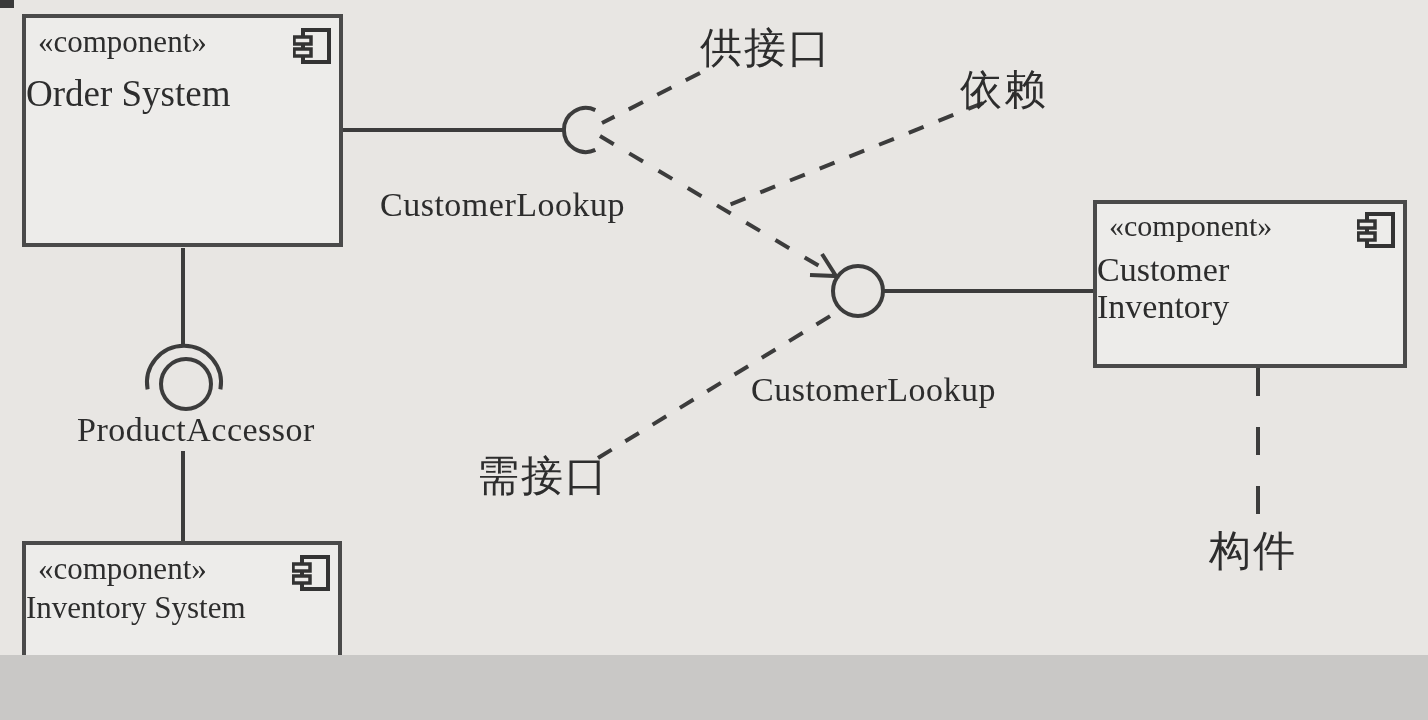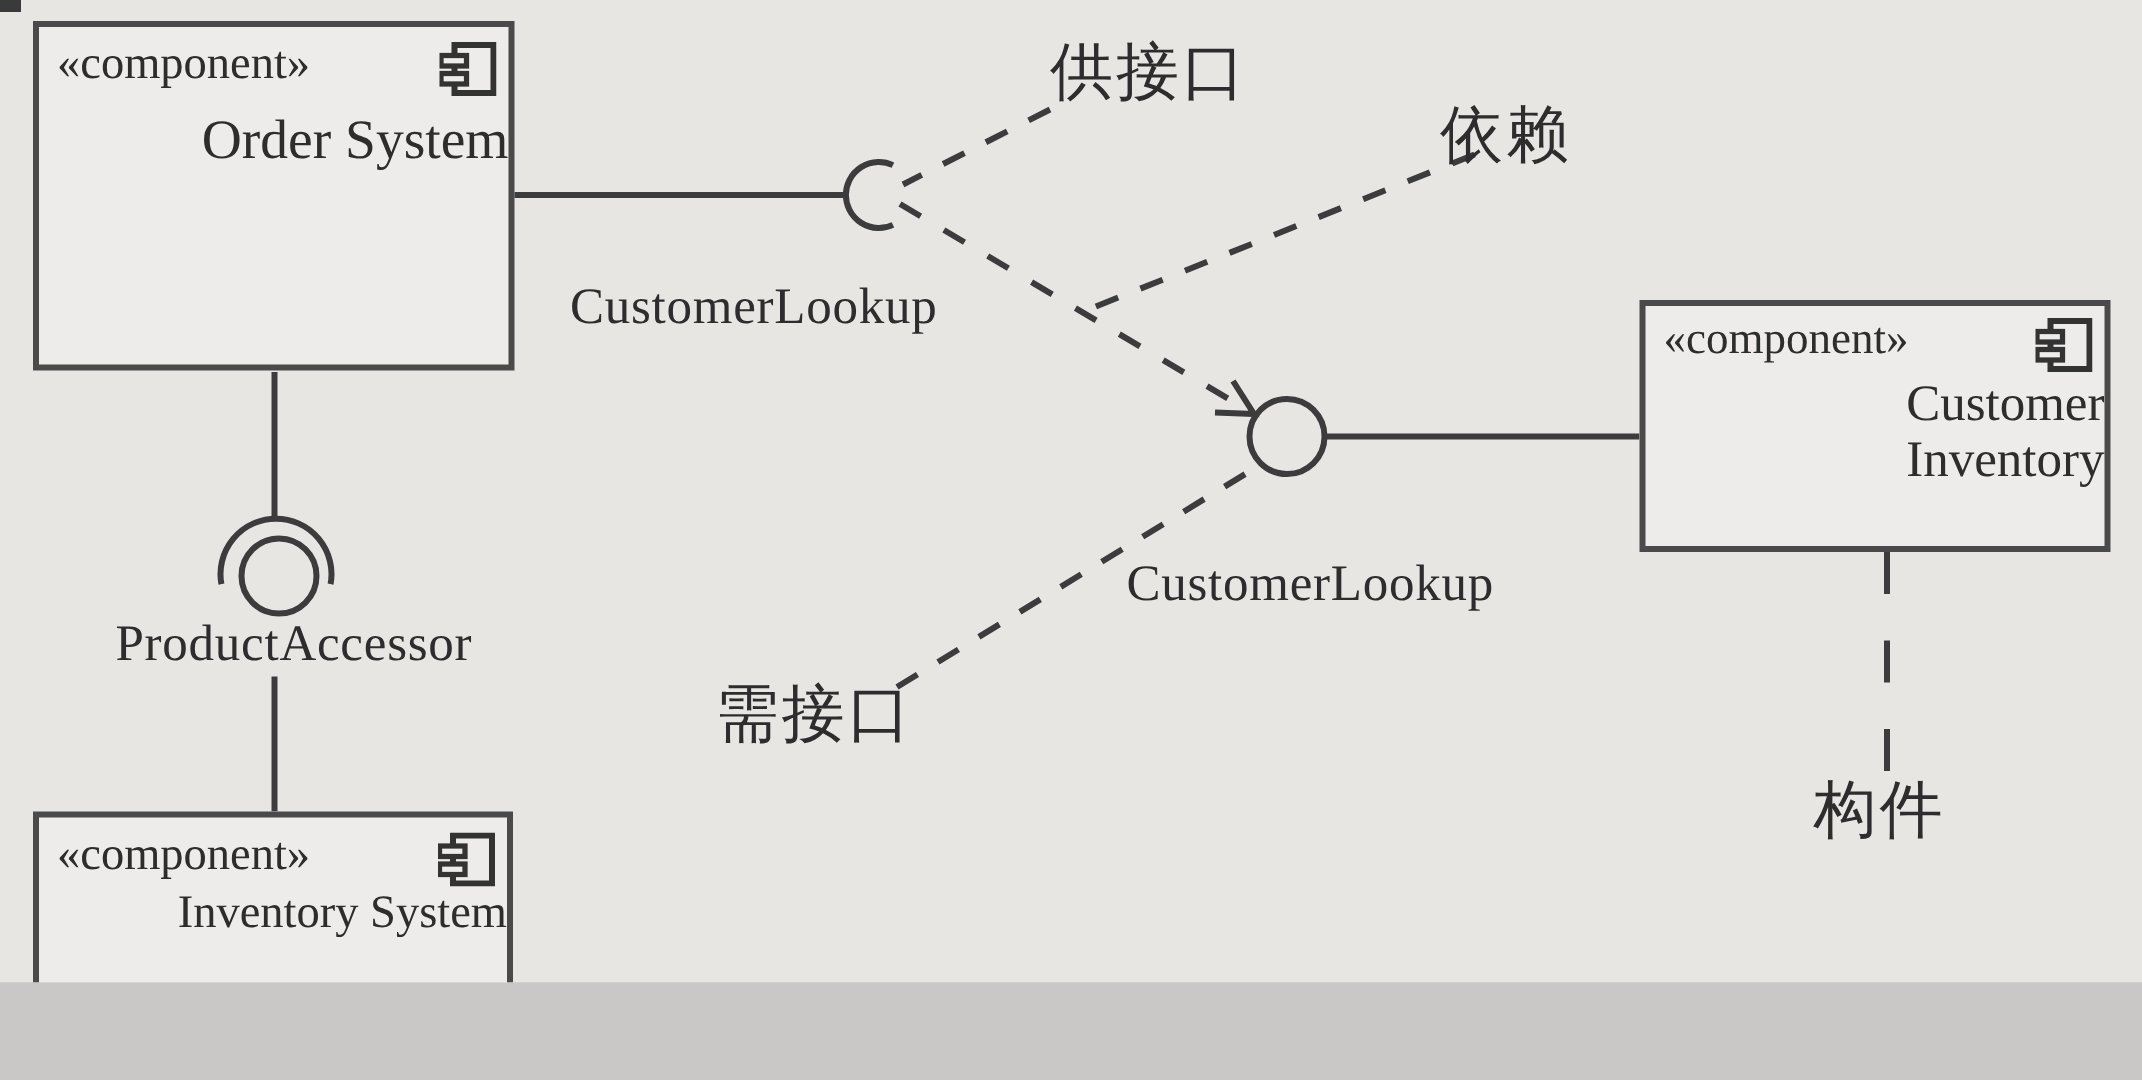--- a/index.html
+++ b/index.html
@@ -13,21 +13,21 @@
   .layer{position:absolute;left:0;top:0;}
   .uml-box{
     position:absolute;box-sizing:border-box;
     border:4px solid #4a4a4a;background:#edecea;
   }
   .uml-box .hdr{
     display:flex;justify-content:space-between;align-items:flex-start;
     padding:8px 8px 0 12px;
   }
   .stereo{font-size:31px;line-height:1.05;white-space:nowrap;}
-  .box-name{font-size:37px;text-align:right;margin-top:10px;line-height:1.08;white-space:nowrap;}
+  .box-name{font-size:37px;text-align:left;margin-top:10px;line-height:1.08;white-space:nowrap;}
   .box-name.two-line{font-size:34px;margin-top:4px;}
   .lbl{position:absolute;white-space:nowrap;}
   .lbl.en{font-size:34px;letter-spacing:0.5px;}
   .lbl.cn{font-size:42px;letter-spacing:2px;}
   .comp-icon{flex:0 0 auto;margin-top:2px;}
   .artifact{position:absolute;background:#3a3a3a;}
 </style>
 </head>
 <body>
 
@@ -102,15 +102,15 @@
     </div>
   </div>
 
   <div class="lbl en" style="left:380px;top:186px;">CustomerLookup</div>
   <div class="lbl en" style="left:751px;top:371px;">CustomerLookup</div>
   <div class="lbl en" style="left:45px;top:411px;margin-left:32px;">ProductAccessor</div>
 
   <div class="lbl cn" style="left:700px;top:20px;">供接口</div>
   <div class="lbl cn" style="left:960px;top:62px;">依赖</div>
   <div class="lbl cn" style="left:477px;top:448px;">需接口</div>
-  <div class="lbl cn" style="left:1209px;top:512px;">构件</div>
+  <div class="lbl cn" style="left:1209px;top:523px;">构件</div>
 
 </div>
 
 </body></html>

